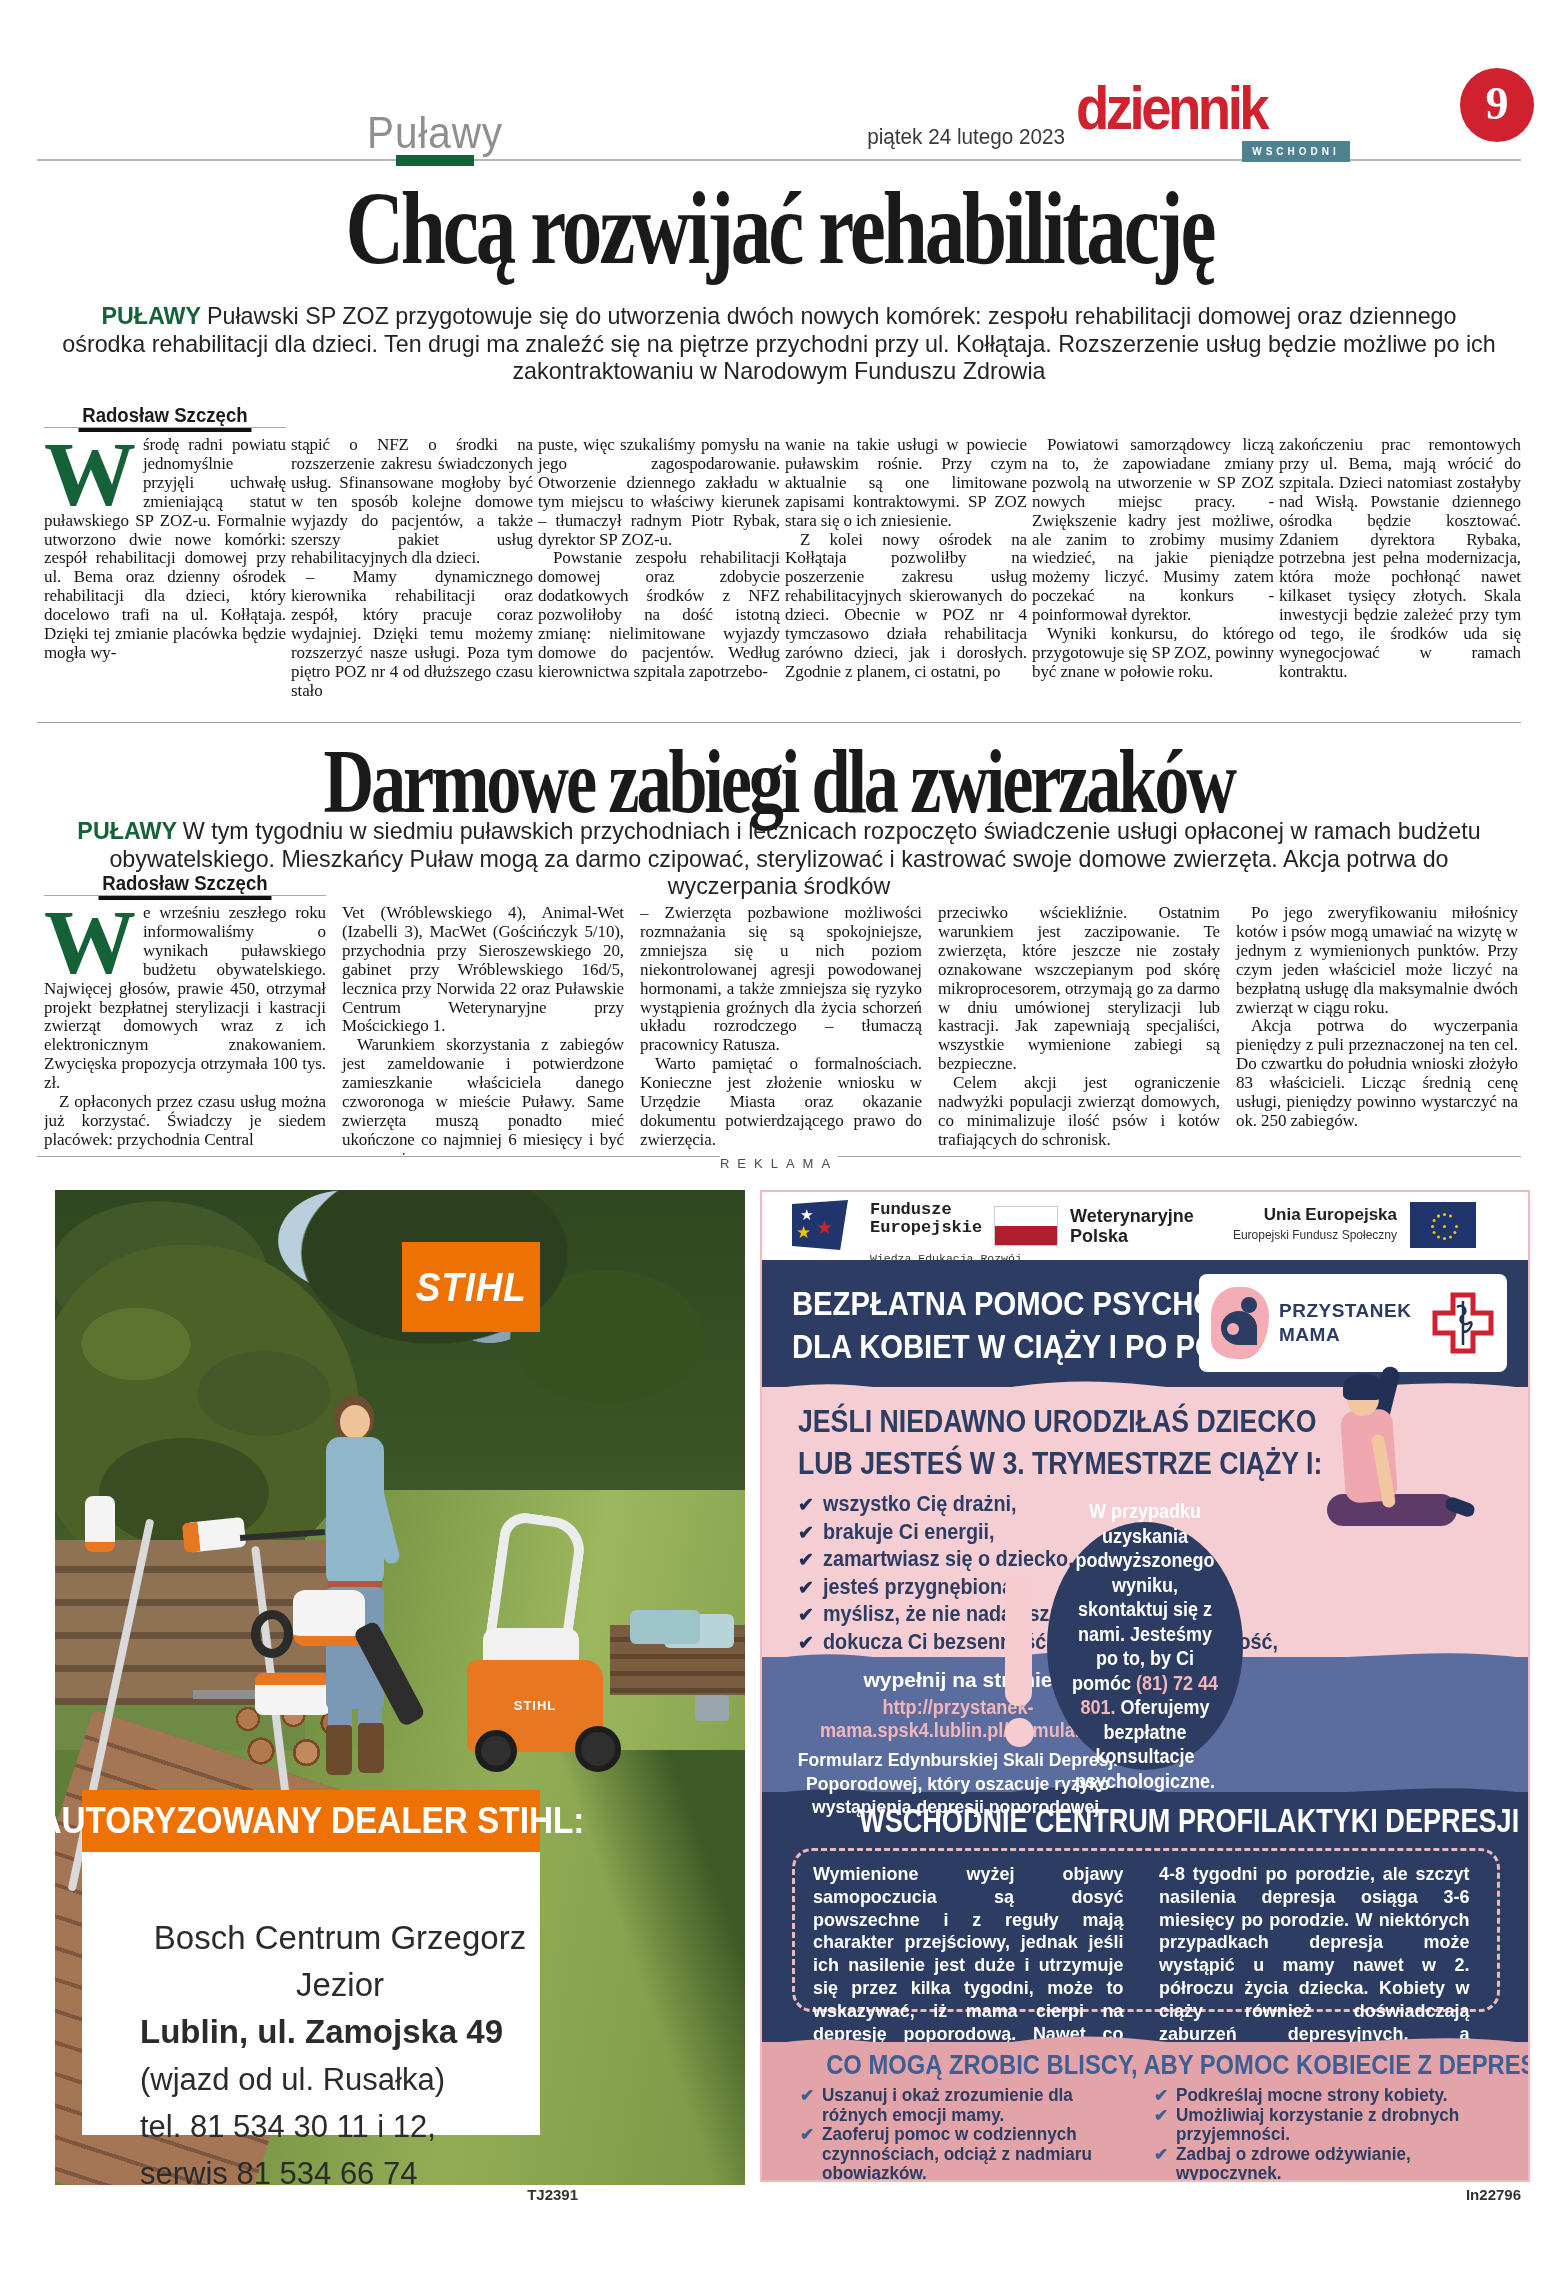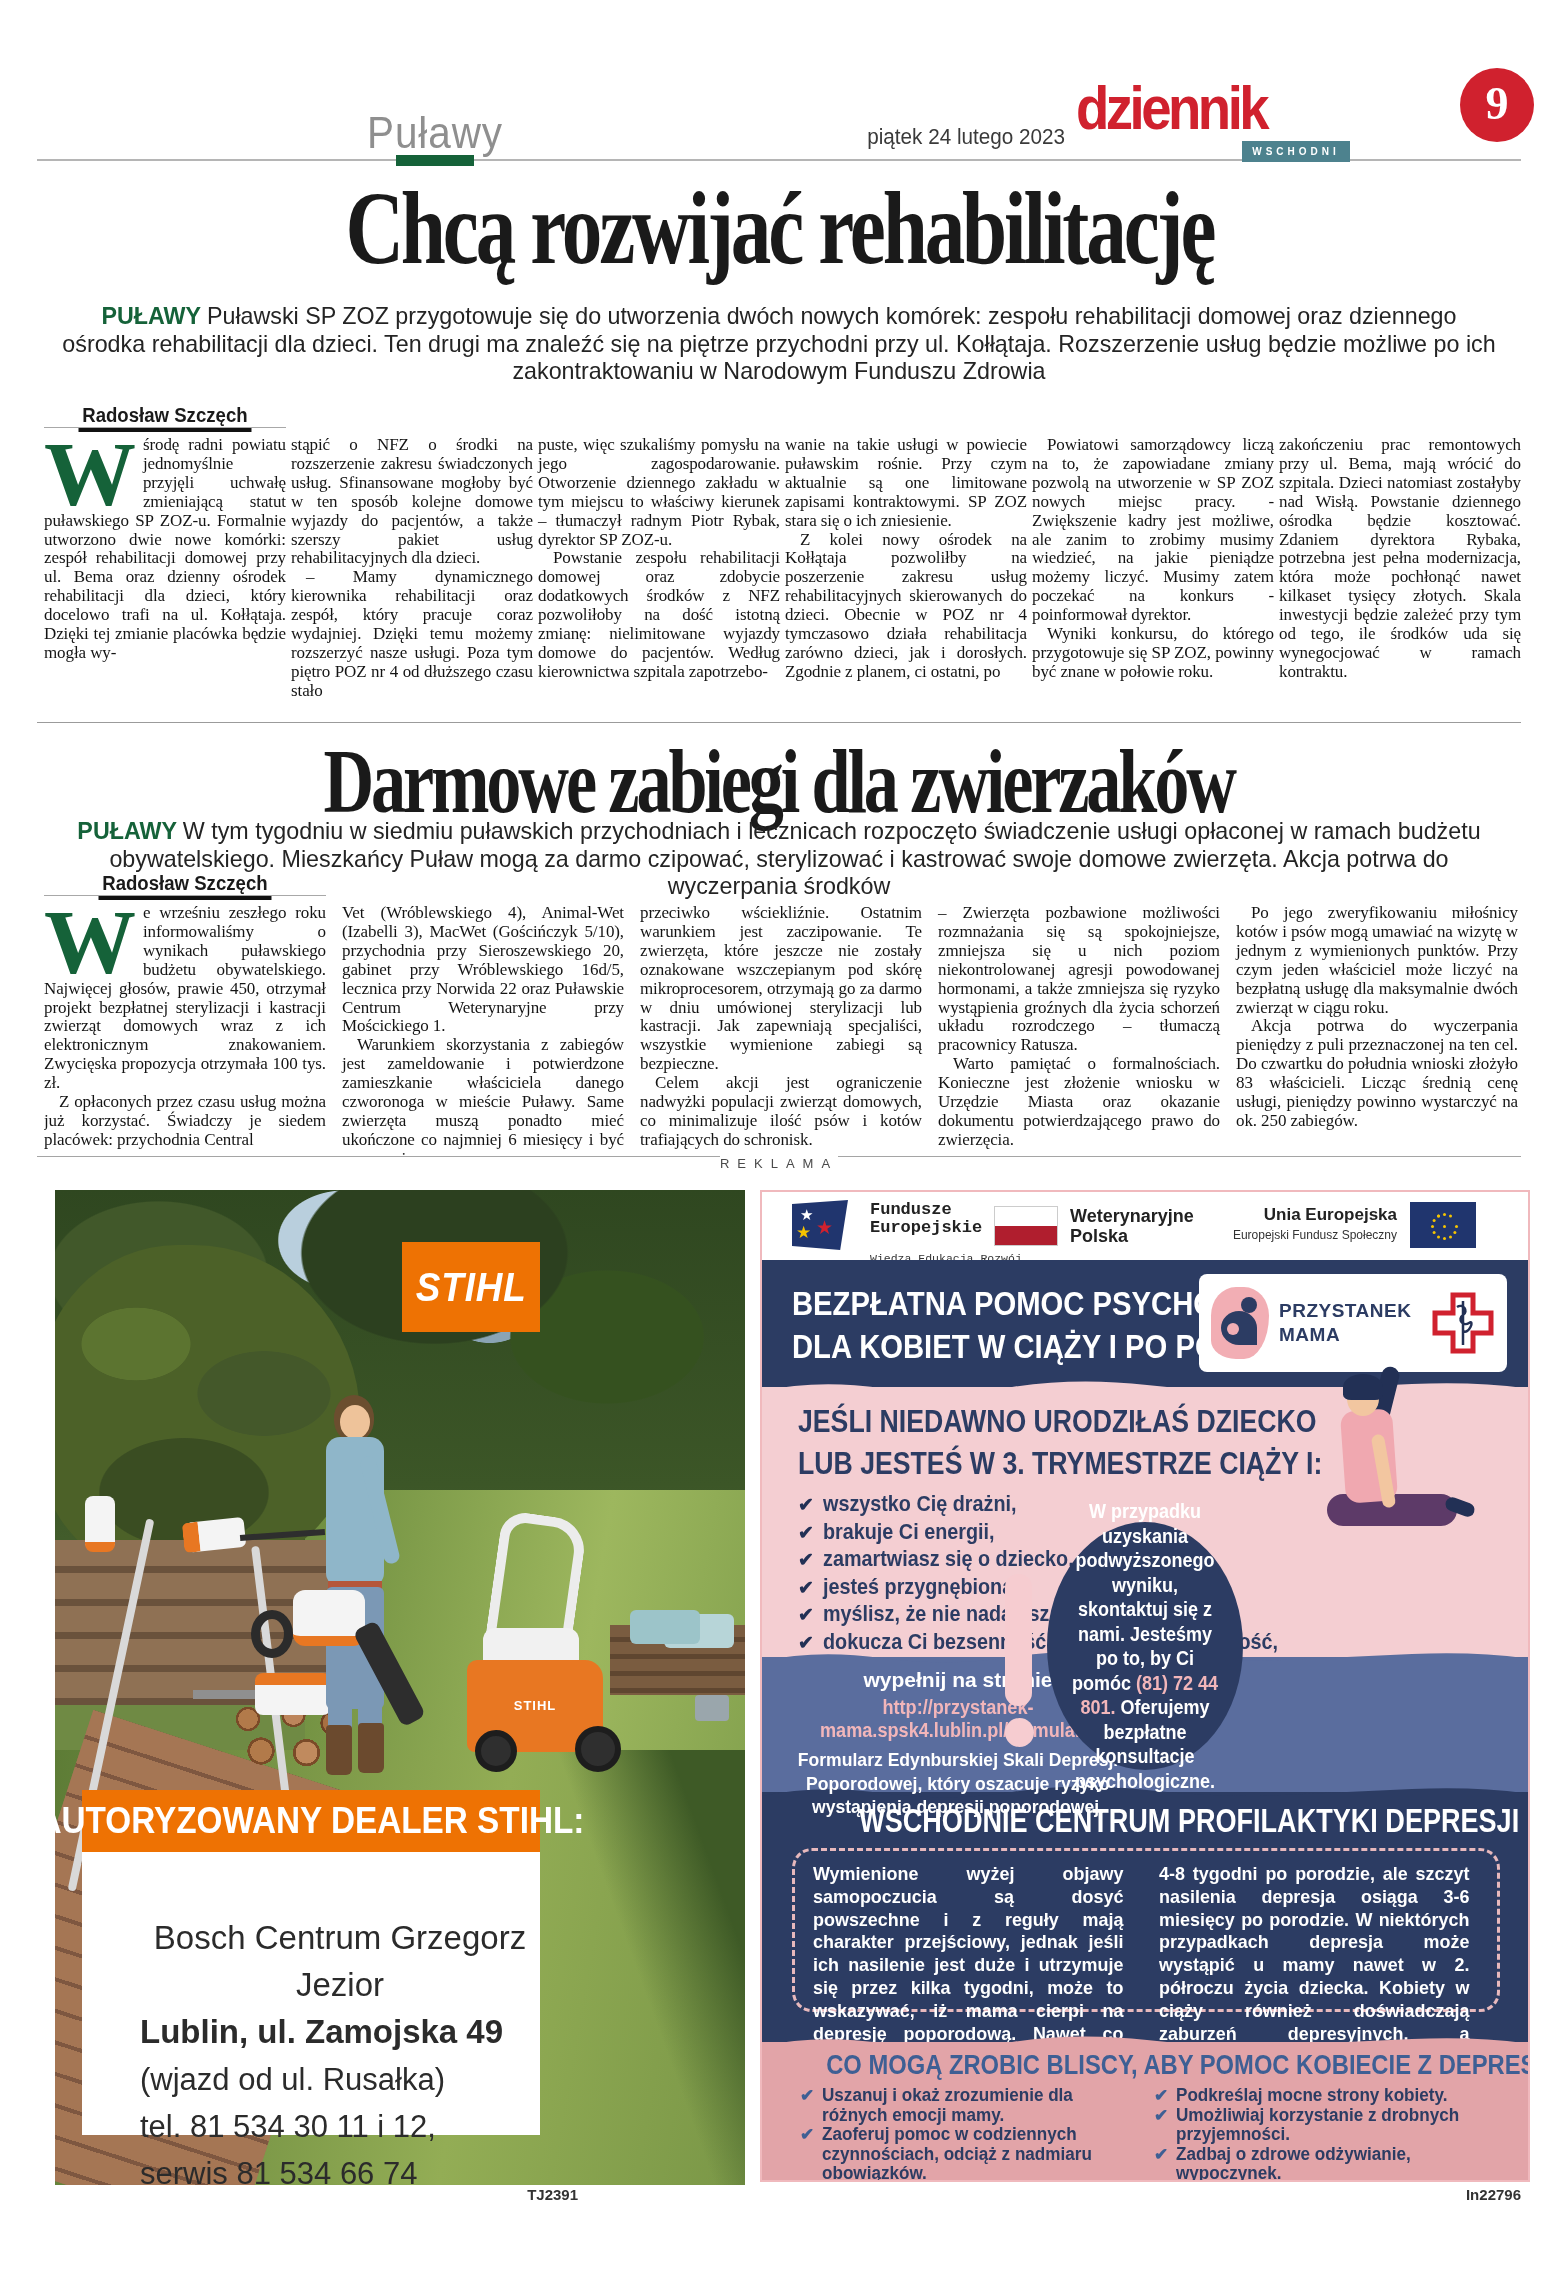--- a/index.html
+++ b/index.html
@@ -273,26 +273,26 @@
       <div class="acol">
         <span class="dropcap">W</span>
         <p>e wrześniu zeszłego roku informowaliśmy o wynikach puławskiego budżetu obywatelskiego. Najwięcej głosów, prawie 450, otrzymał projekt bezpłatnej sterylizacji i kastracji zwierząt domowych wraz z ich elektronicznym znakowaniem. Zwycięska propozycja otrzymała 100 tys. zł.</p>
         <p class="ind">Z opłaconych przez czasu usług można już korzystać. Świadczy je siedem placówek: przychodnia Central</p>
       </div>
       <div class="acol">
         <p>Vet (Wróblewskiego 4), Animal-Wet (Izabelli 3), MacWet (Gościńczyk 5/10), przychodnia przy Sieroszewskiego 20, gabinet przy Wróblewskiego 16d/5, lecznica przy Norwida 22 oraz Puławskie Centrum Weterynaryjne przy Mościckiego 1.</p>
         <p class="ind">Warunkiem skorzystania z zabiegów jest zameldowanie i potwierdzone zamieszkanie właściciela danego czworonoga w mieście Puławy. Same zwierzęta muszą ponadto mieć ukończone co najmniej 6 miesięcy i być zaszczepione</p>
       </div>
       <div class="acol">
+        <p>– Zwierzęta pozbawione możliwości rozmnażania się są spokojniejsze, zmniejsza się u nich poziom niekontrolowanej agresji powodowanej hormonami, a także zmniejsza się ryzyko wystąpienia groźnych dla życia schorzeń układu rozrodczego – tłumaczą pracownicy Ratusza.</p>
+        <p class="ind">Warto pamiętać o formalnościach. Konieczne jest złożenie wniosku w Urzędzie Miasta oraz okazanie dokumentu potwierdzającego prawo do zwierzęcia.</p>
+      </div>
+      <div class="acol">
         <p>przeciwko wściekliźnie. Ostatnim warunkiem jest zaczipowanie. Te zwierzęta, które jeszcze nie zostały oznakowane wszczepianym pod skórę mikroprocesorem, otrzymają go za darmo w dniu umówionej sterylizacji lub kastracji. Jak zapewniają specjaliści, wszystkie wymienione zabiegi są bezpieczne.</p>
         <p class="ind">Celem akcji jest ograniczenie nadwyżki populacji zwierząt domowych, co minimalizuje ilość psów i kotów trafiających do schronisk.</p>
-      </div>
-      <div class="acol">
-        <p>– Zwierzęta pozbawione możliwości rozmnażania się są spokojniejsze, zmniejsza się u nich poziom niekontrolowanej agresji powodowanej hormonami, a także zmniejsza się ryzyko wystąpienia groźnych dla życia schorzeń układu rozrodczego – tłumaczą pracownicy Ratusza.</p>
-        <p class="ind">Warto pamiętać o formalnościach. Konieczne jest złożenie wniosku w Urzędzie Miasta oraz okazanie dokumentu potwierdzającego prawo do zwierzęcia.</p>
       </div>
       <div class="acol">
         <p class="ind">Po jego zweryfikowaniu miłośnicy kotów i psów mogą umawiać na wizytę w jednym z wymienionych punktów. Przy czym jeden właściciel może liczyć na bezpłatną usługę dla maksymalnie dwóch zwierząt w ciągu roku.</p>
         <p class="ind">Akcja potrwa do wyczerpania pieniędzy z puli przeznaczonej na ten cel. Do czwartku do południa wnioski złożyło 83 właścicieli. Licząc średnią cenę usługi, pieniędzy powinno wystarczyć na ok. 250 zabiegów.</p>
       </div>
     </div>
 
   <div class="abs reklama">
     <span class="ln"></span>
     <span class="lb">REKLAMA</span>

